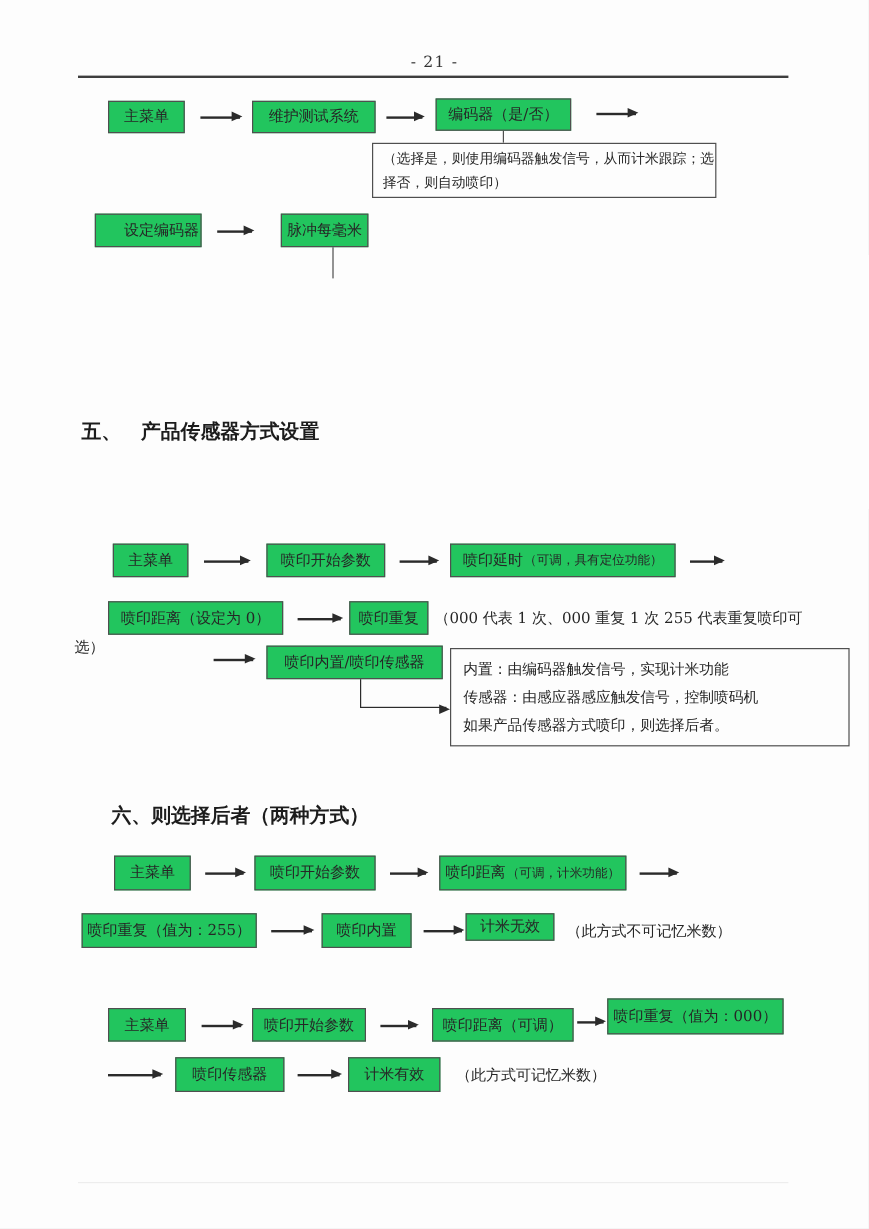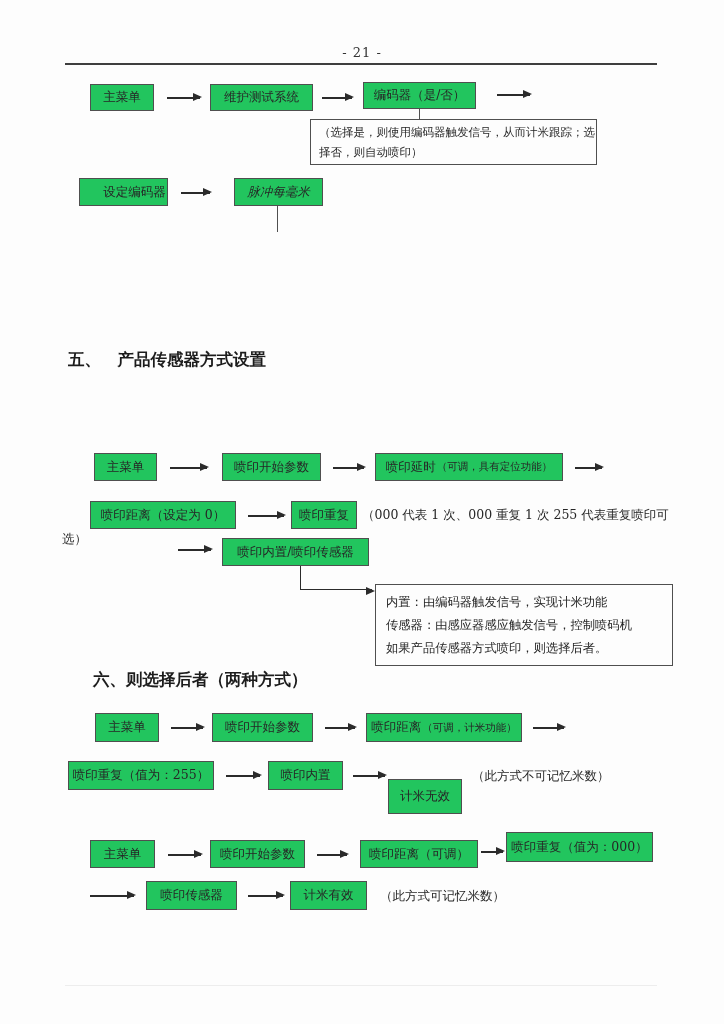--- a/index.html
+++ b/index.html
@@ -67,21 +67,21 @@
   <div class="vline" style="left:419px; top:109px; height:10px;"></div>
   <div class="nbox" style="left:310px; top:119px; width:287px; height:46px; padding:2px 8px; font-size:11.5px; line-height:20px;">
     <div class="ln">（选择是，则使用编码器触发信号，从而计米跟踪；选</div>
     <div class="ln">择否，则自动喷印）</div>
   </div>
 
   <div class="fbox" style="left:79px; top:178px; width:89px; height:28px;padding-left:22px;">
       <span>设定编码器</span>
     </div>
   <div class="harrow" style="left:181px; top:192px; width:29px;"></div>
-  <div class="fbox" style="left:234px; top:178px; width:89px; height:28px;font-style:italic;">
+  <div class="fbox" style="left:234px; top:178px; width:73px; height:28px;">
       <span>脉冲每毫米</span>
     </div>
 
   <div class="vline" style="left:277px; top:206px; height:26px;"></div>
 
   <div class="heading" style="left:68px; top:349px;">五、　产品传感器方式设置</div>
 
   <div class="fbox" style="left:94px; top:453px; width:63px; height:28px;">
       <span>主菜单</span>
     </div>
@@ -104,21 +104,21 @@
       <span>喷印重复</span>
     </div>
   <div class="txt" style="left:362px; top:507px;">（000 代表 1 次、000 重复 1 次  255 代表重复喷印可</div>
   <div class="txt" style="left:62px; top:531px;">选）</div>
 
   <div class="harrow" style="left:178px; top:549px; width:33px;"></div>
   <div class="fbox" style="left:222px; top:538px; width:147px; height:28px;">
       <span>喷印内置/喷印传感器</span>
     </div>
   <div class="lconn" style="left:300px; top:566px; width:72px; height:24px;"></div>
-  <div class="nbox" style="left:375px; top:540px; width:298px; height:82px; padding:6px 10px; font-size:12.3px; line-height:23px;margin-top:44px;">
+  <div class="nbox" style="left:375px; top:540px; width:333px; height:82px; padding:6px 10px; font-size:12.3px; line-height:23px;">
     <div class="ln">内置：由编码器触发信号，实现计米功能</div>
     <div class="ln">传感器：由感应器感应触发信号，控制喷码机</div>
     <div class="ln">如果产品传感器方式喷印，则选择后者。</div>
   </div>
 
   <div class="heading" style="left:93px; top:669px;">六、则选择后者（两种方式）</div>
 
   <div class="fbox" style="left:95px; top:713px; width:64px; height:29px;">
       <span>主菜单</span>
     </div>
@@ -134,21 +134,21 @@
   <div class="harrow" style="left:533px; top:727px; width:31px;"></div>
 
   <div class="fbox" style="left:68px; top:761px; width:146px; height:29px;">
       <span>喷印重复（值为：255）</span>
     </div>
   <div class="harrow" style="left:226px; top:775px; width:34px;"></div>
   <div class="fbox" style="left:268px; top:761px; width:75px; height:29px;">
       <span>喷印内置</span>
     </div>
   <div class="harrow" style="left:353px; top:775px; width:32px;"></div>
-  <div class="fbox" style="left:388px; top:761px; width:74px; height:35px;margin-top:18px;">
+  <div class="fbox" style="left:388px; top:761px; width:74px; height:23px;">
       <span>计米无效</span>
     </div>
   <div class="txt" style="left:472px; top:768px;">（此方式不可记忆米数）</div>
 
   <div class="fbox" style="left:90px; top:840px; width:65px; height:28px;">
       <span>主菜单</span>
     </div>
   <div class="harrow" style="left:168px; top:854px; width:33px;"></div>
   <div class="fbox" style="left:210px; top:840px; width:95px; height:28px;">
       <span>喷印开始参数</span>

